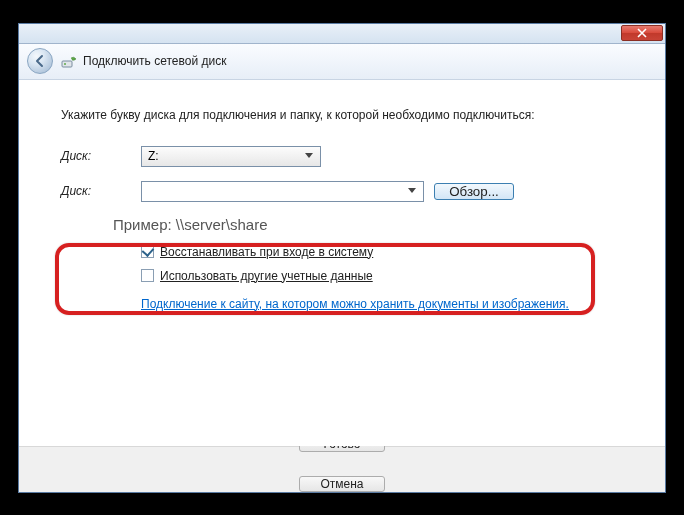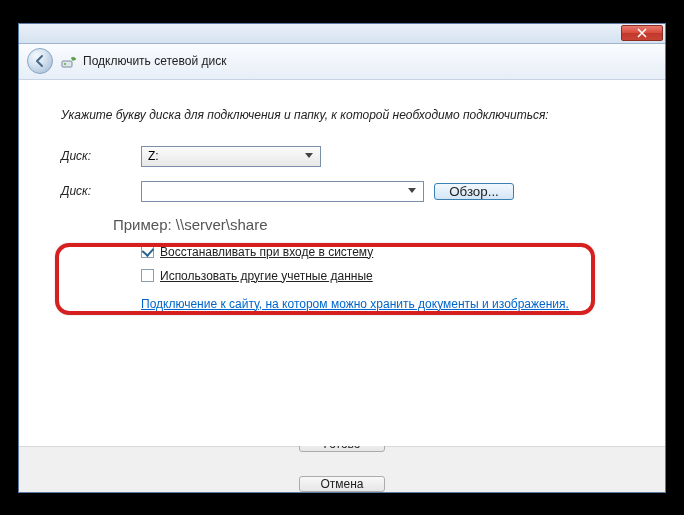--- a/index.html
+++ b/index.html
@@ -8,21 +8,21 @@
   .titlebar { height: 20px; background: linear-gradient(to bottom, #e9f0f8, #d5e3f1); border-bottom: 1px solid #a0b4cc; display: flex; justify-content: flex-end; align-items: center; padding: 0 2px; }
   .close-btn { width: 42px; height: 16px; background: linear-gradient(to bottom, #e67a6f 0%, #d94b3d 48%, #c1392b 52%, #c84336 100%); border: 1px solid #8a2e24; border-radius: 2px; display: flex; align-items: center; justify-content: center; cursor: default; }
   .close-btn svg { width: 10px; height: 10px; }
   .navbar { height: 36px; background: linear-gradient(to bottom, #fafcff, #e7eef7); border-bottom: 1px solid #c8d4e3; display: flex; align-items: center; padding: 0 8px; gap: 8px; }
   .back-btn { width: 26px; height: 26px; border-radius: 50%; background: radial-gradient(circle at 35% 30%, #f4f8fc 0%, #dbe7f3 35%, #b9cce0 70%, #98b3cf 100%); border: 1px solid #8aa6c2; display: flex; align-items: center; justify-content: center; cursor: default; }
   .back-btn svg { width: 14px; height: 14px; }
   .nav-title { display: flex; align-items: center; gap: 6px; color: #222; }
   .net-icon { width: 16px; height: 16px; display: inline-flex; align-items: center; justify-content: center; }
   .content { flex: 1; padding: 28px 42px 10px 42px; background: #fff; position: relative; }
   .heading { color: #003399; font-size: 15px; font-weight: 400; margin-bottom: 20px; }
-  .instr { color: #222; font-size: 12px; margin-bottom: 24px; font-style: italic; }
+  .instr { color: #222; font-size: 12px; margin-bottom: 24px; }
   .form-row { display: flex; align-items: center; margin-bottom: 14px; }
   .form-label { width: 80px; color: #222; font-style: italic; }
   .drive-combo { width: 180px; height: 21px; border: 1px solid #7a90a8; background: linear-gradient(to bottom, #fcfcfc, #e7e7e7); display: flex; align-items: center; justify-content: space-between; padding: 0 4px 0 6px; cursor: default; }
   .combo-arrow { width: 15px; display: flex; align-items: center; justify-content: center; }
   .folder-combo { width: 283px; height: 21px; border: 1px solid #7a90a8; background: #fff; display: flex; align-items: center; justify-content: space-between; padding: 0 4px 0 6px; cursor: text; }
   .browse-btn { margin-left: 10px; width: 80px; height: 17px; border: 1px solid #3c7fb1; background: linear-gradient(to bottom, #f2f8fd, #d3e6f6); border-radius: 3px; cursor: default; color: #222; }
   .example-row { margin-left: 52px; color: #555; font-size: 15px; margin-bottom: 12px; }
   .check-row { margin-left: 80px; display: flex; align-items: center; gap: 6px; margin-bottom: 10px; color: #222; text-decoration: underline; }
   .checkbox { width: 13px; height: 13px; border: 1px solid #8a9eb3; background: #fff; display: inline-flex; align-items: center; justify-content: center; cursor: default; }
   .checkbox.checked::after { content: ""; width: 8px; height: 6px; border-left: 2px solid #2c628b; border-bottom: 2px solid #2c628b; transform: rotate(-48deg) translate(1px,-1px); }

